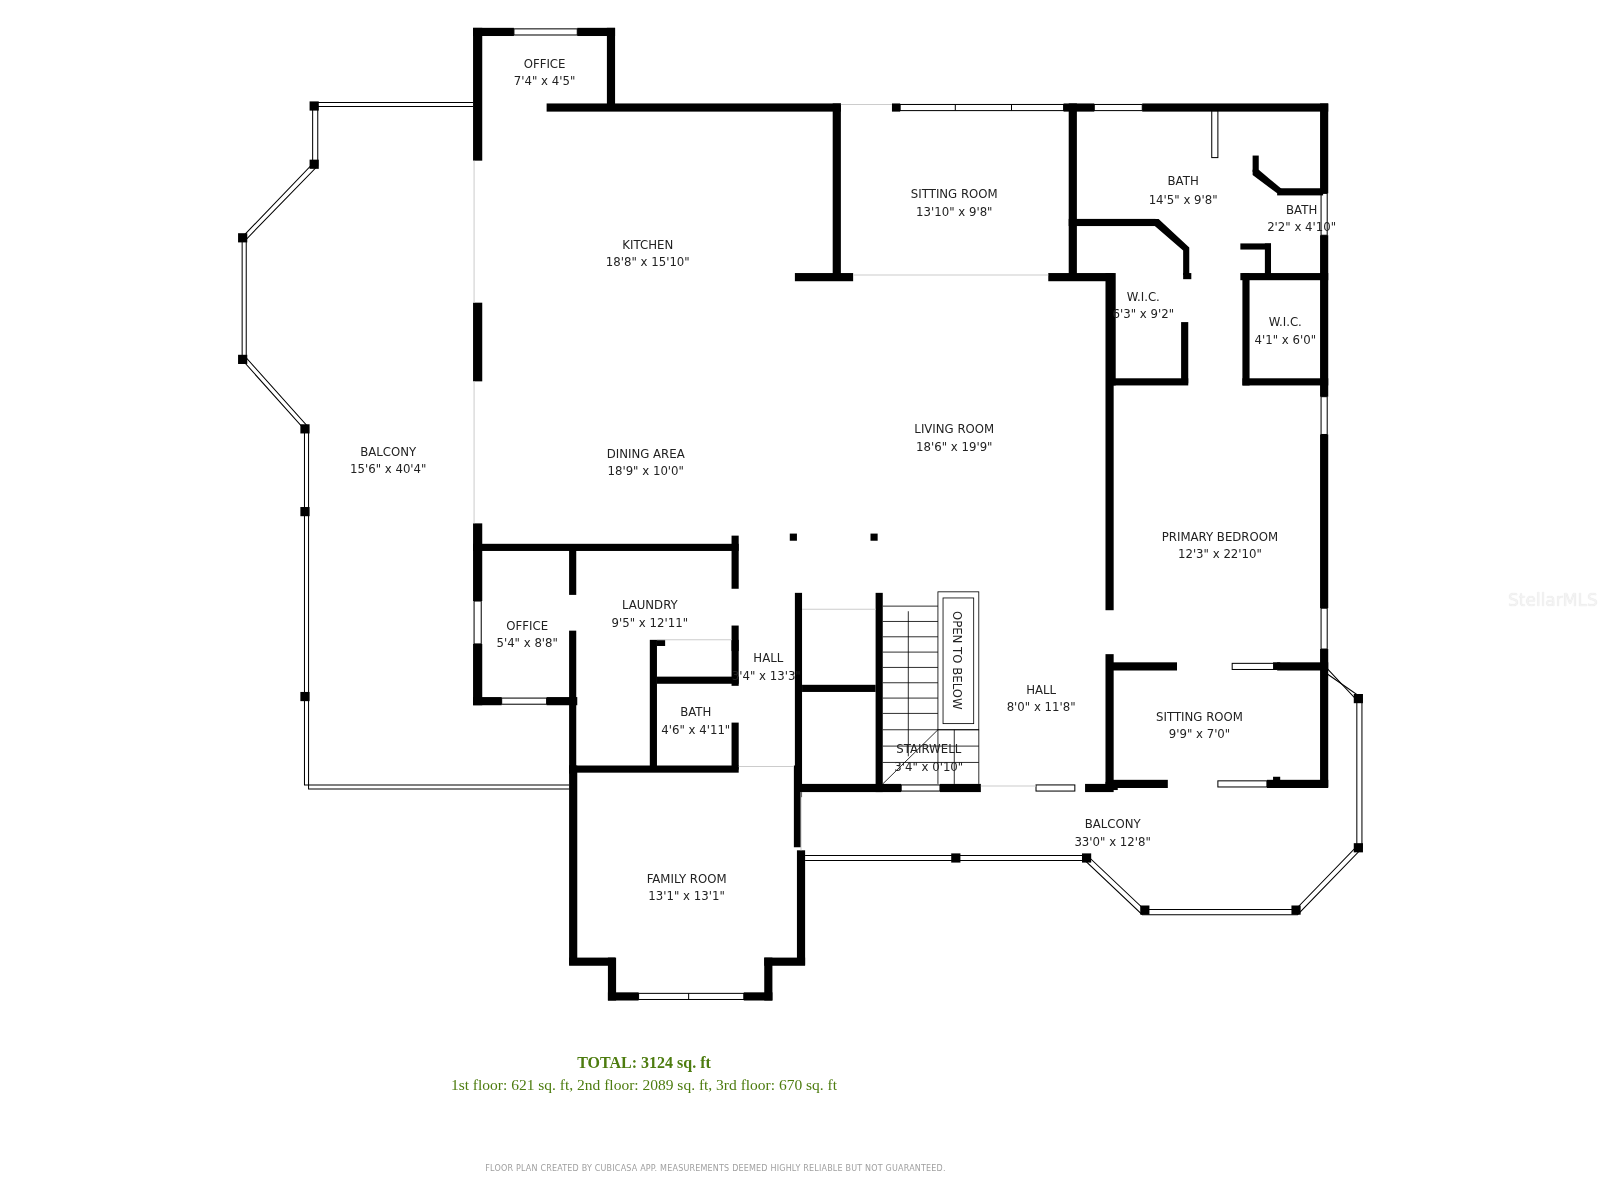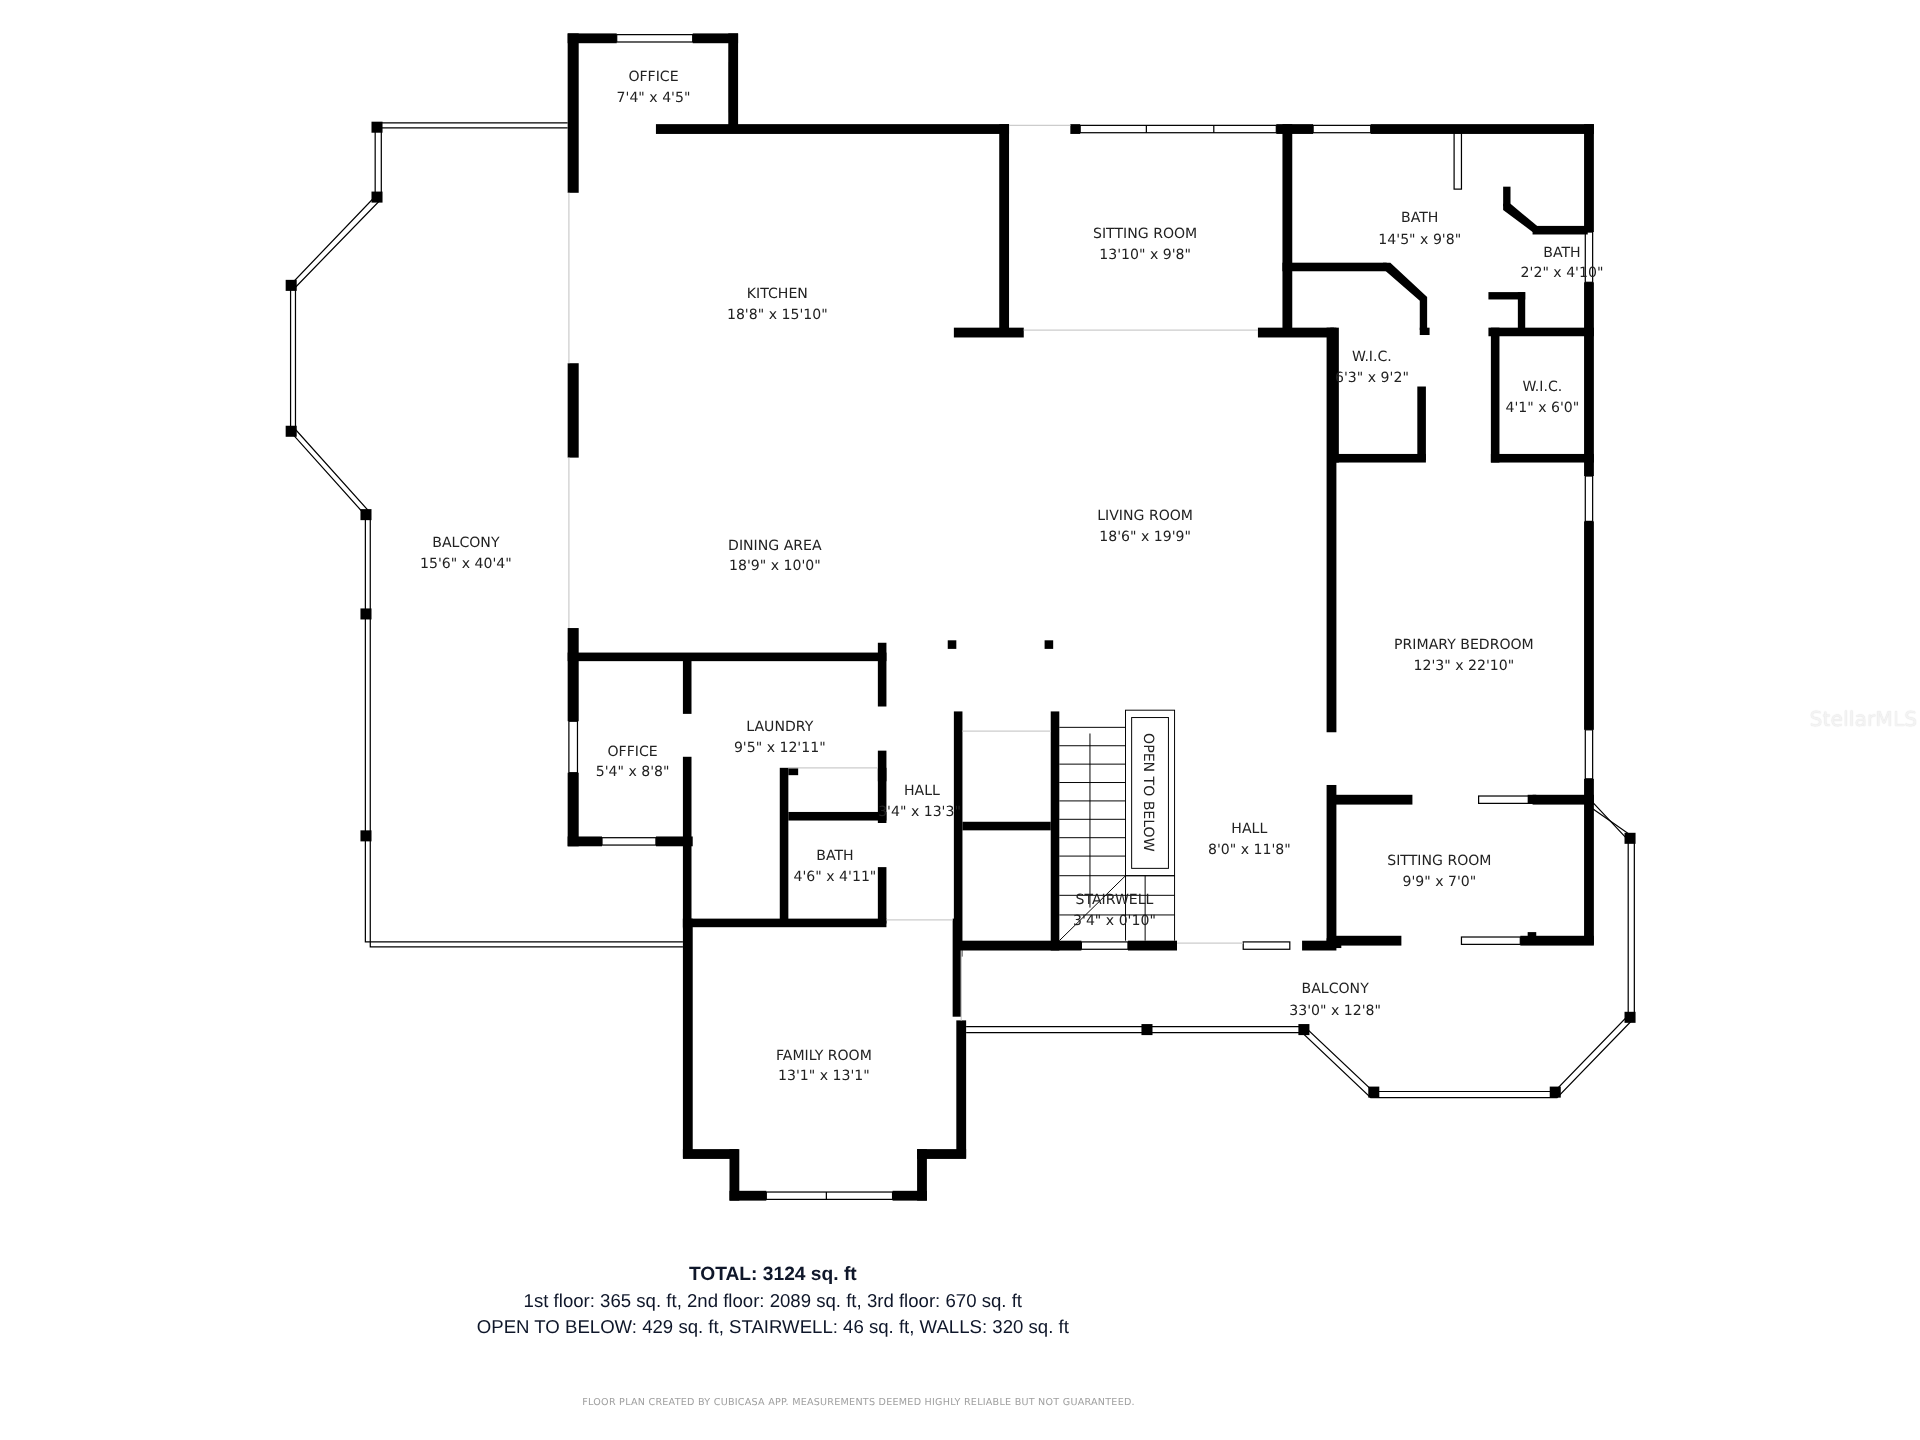--- a/index.html
+++ b/index.html
@@ -1,19 +1,19 @@
 <!DOCTYPE html>
 <html><head>
 <meta charset="utf-8">
 <style>
   html, body { margin:0; padding:0; background:#ffffff; }
   body { width:1600px; height:1200px; overflow:hidden; position:relative; font-family:"DejaVu Sans", sans-serif; }
   #plan { position:absolute; left:0; top:0; width:1600px; height:1200px; }
   .lbl { font-family:"DejaVu Sans", sans-serif; font-size:11.5px; fill:#222; text-anchor:middle; }
-  .summary { position:absolute; left:0; top:1052px; width:1288px; text-align:center; color:#0f172a; font-family:Liberation Sans, sans-serif; }
+  .summary { position:absolute; left:0; top:1052px; width:1288px; text-align:center; color:#4d7c0f; font-family:Liberation Serif, serif; }
   .summary .total { font-weight:bold; font-size:16px; line-height:22px; }
   .summary .line { font-size:15.5px; line-height:22px; }
   .disclaimer { position:absolute; left:0; top:1164px; width:1431px; text-align:center; font-size:8px; color:#a0a0a0; letter-spacing:0.2px; font-family:"DejaVu Sans", sans-serif; }
   .watermark { position:absolute; left:1508px; top:590px; font-size:17px; color:#f3f3f3; font-family:"DejaVu Sans", sans-serif; text-shadow:0 0 1px #d8d8d8; }
 </style>
 </head>
 <body>
 
 <svg id="plan" viewBox="0 0 1566 1174" xmlns="http://www.w3.org/2000/svg">
 
@@ -230,17 +230,16 @@
     <text class="lbl" x="1089" y="828">33'0" x 12'8"</text>
     <text class="lbl" x="672" y="864">FAMILY ROOM</text>
     <text class="lbl" x="672" y="881">13'1" x 13'1"</text>
   </g>
 </svg>
 
 <div class="watermark">StellarMLS</div>
 
 <div class="summary">
   <div class="total">TOTAL: 3124 sq. ft</div>
-  <div class="line">1st floor: 365 sq. ft, 2nd floor: 2089 sq. ft, 3rd floor: 670 sq. ft</div>
-  <div class="line">OPEN TO BELOW: 429 sq. ft, STAIRWELL: 46 sq. ft, WALLS: 320 sq. ft</div>
+  <div class="line">1st floor: 621 sq. ft, 2nd floor: 2089 sq. ft, 3rd floor: 670 sq. ft</div>
 </div>
 
 <div class="disclaimer">FLOOR PLAN CREATED BY CUBICASA APP. MEASUREMENTS DEEMED HIGHLY RELIABLE BUT NOT GUARANTEED.</div>
 
 </body></html>

